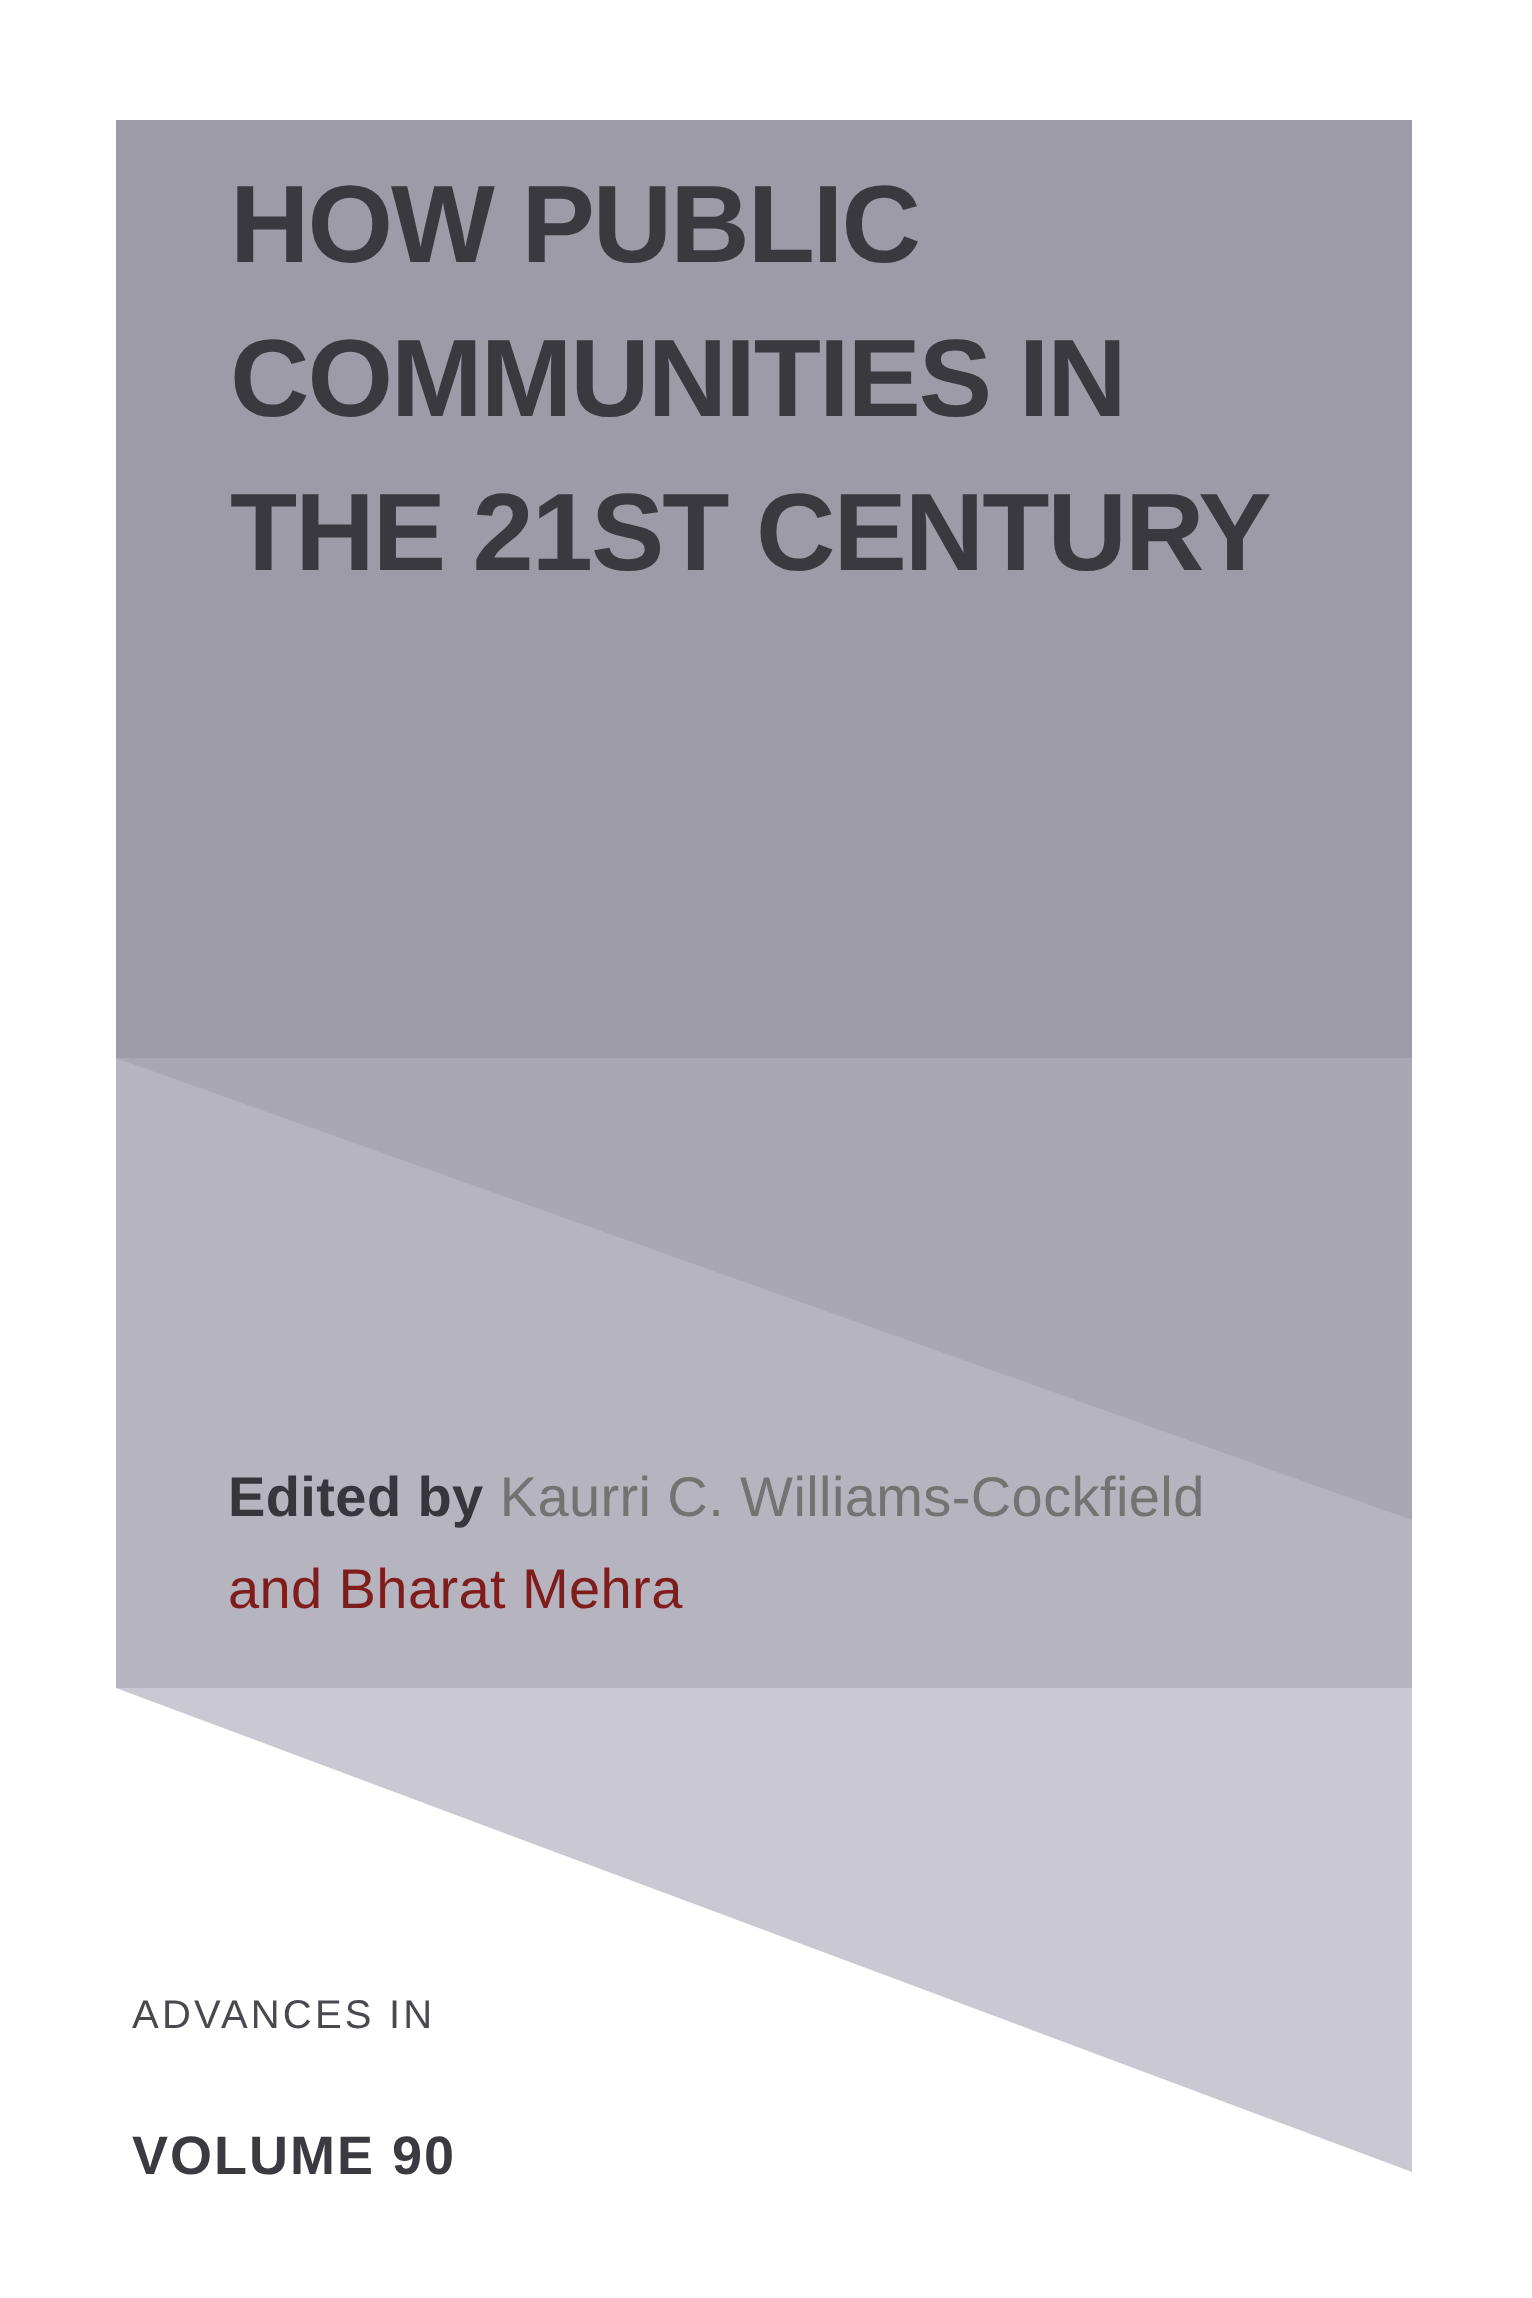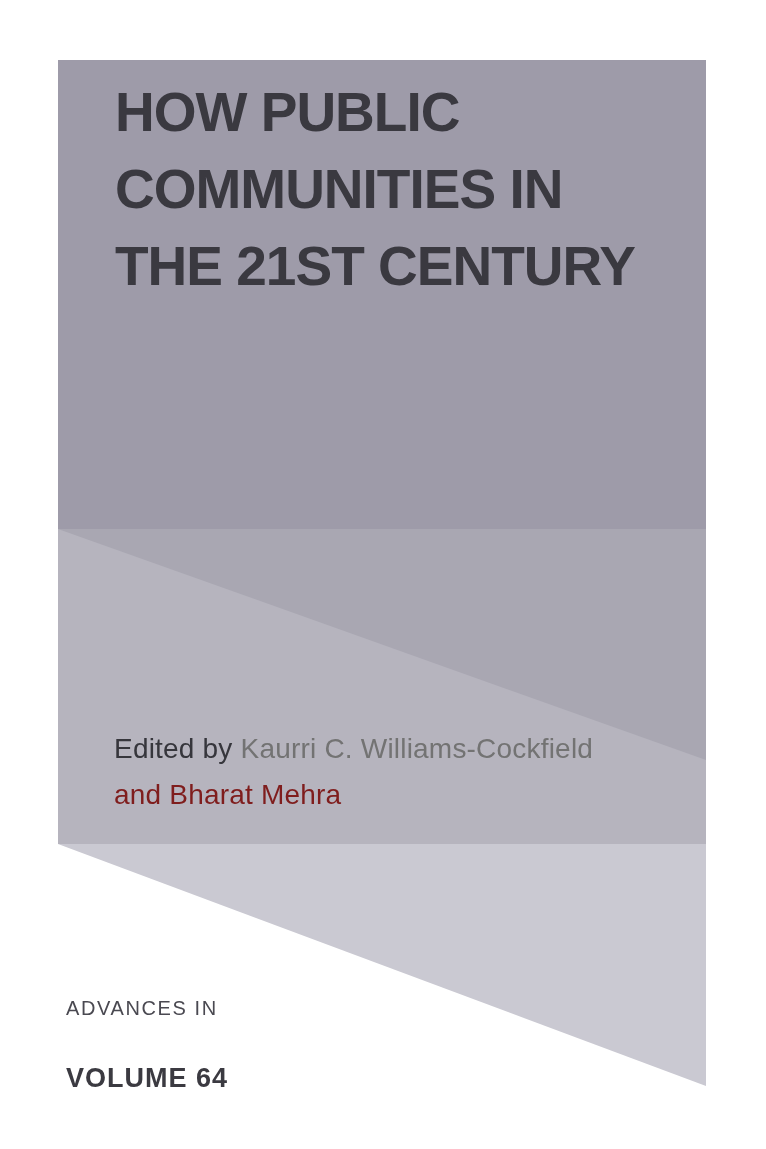--- a/index.html
+++ b/index.html
@@ -44,21 +44,21 @@
   .editors-block {
     position: absolute;
     left: 56px;
     top: 666px;
     width: 540px;
     font-size: 28px;
     line-height: 46px;
     letter-spacing: 0.2px;
   }
   .editors-label {
-    font-weight: 400;
+    font-weight: 700;
     margin-top: 33px;
   }
   .series-block {
     position: absolute;
     left: 8px;
     top: 935px;
     font-size: 20px;
     line-height: 27px;
     letter-spacing: 1.6px;
     font-weight: 400;
@@ -98,16 +98,16 @@
         <span class="editors-label" style="color: rgb(54, 54, 60);">Edited by</span>
         <span class="editors-names" style="color: #737373;">Kaurri C. Williams-Cockfield</span>
       </div>
       <div class="editors-names" style="color: #7f1d1d;">and Bharat Mehra</div>
     </div>
 
     <div class="series-block" style="color: rgb(74, 73, 81);">
       <div>ADVANCES IN</div>
     </div>
 
-    <div class="volume-line" style="color: rgb(59, 58, 65);">VOLUME 64</div>
+    <div class="volume-line" style="color: rgb(59, 58, 65);">VOLUME 90</div>
 
   </div>
 </div>
 
 </body></html>

